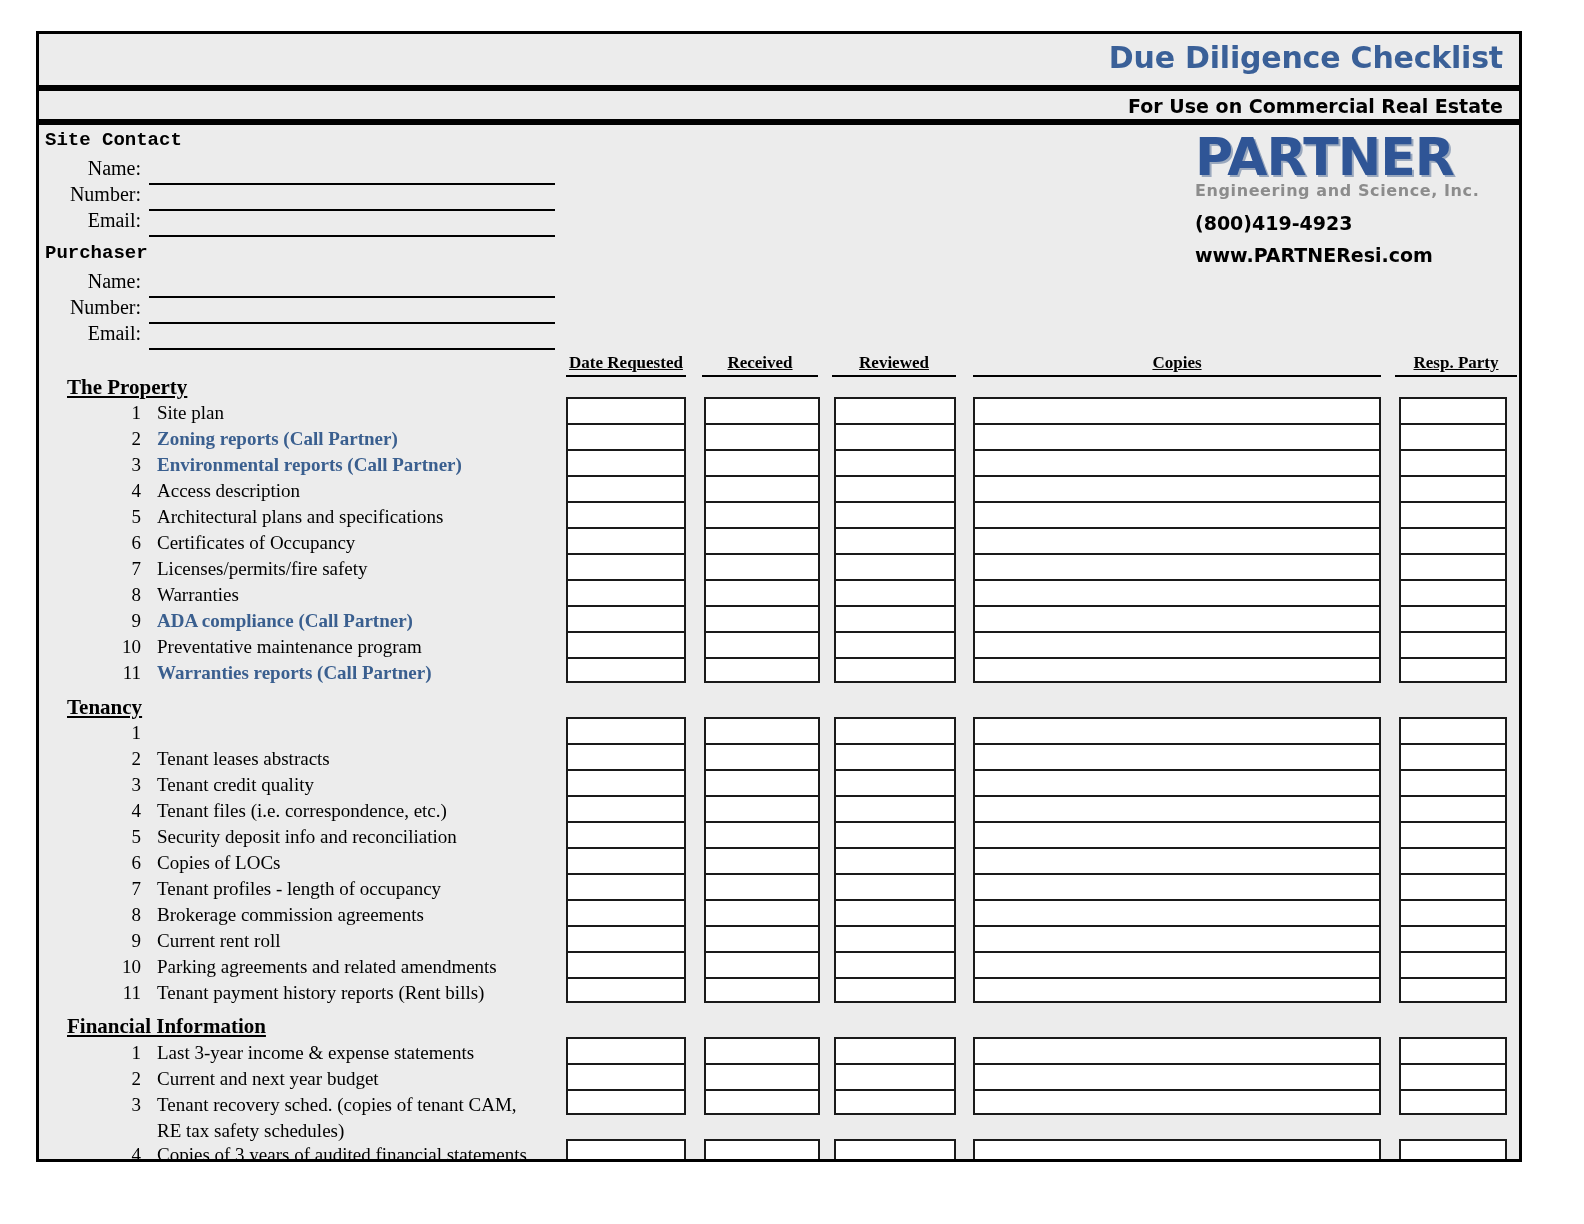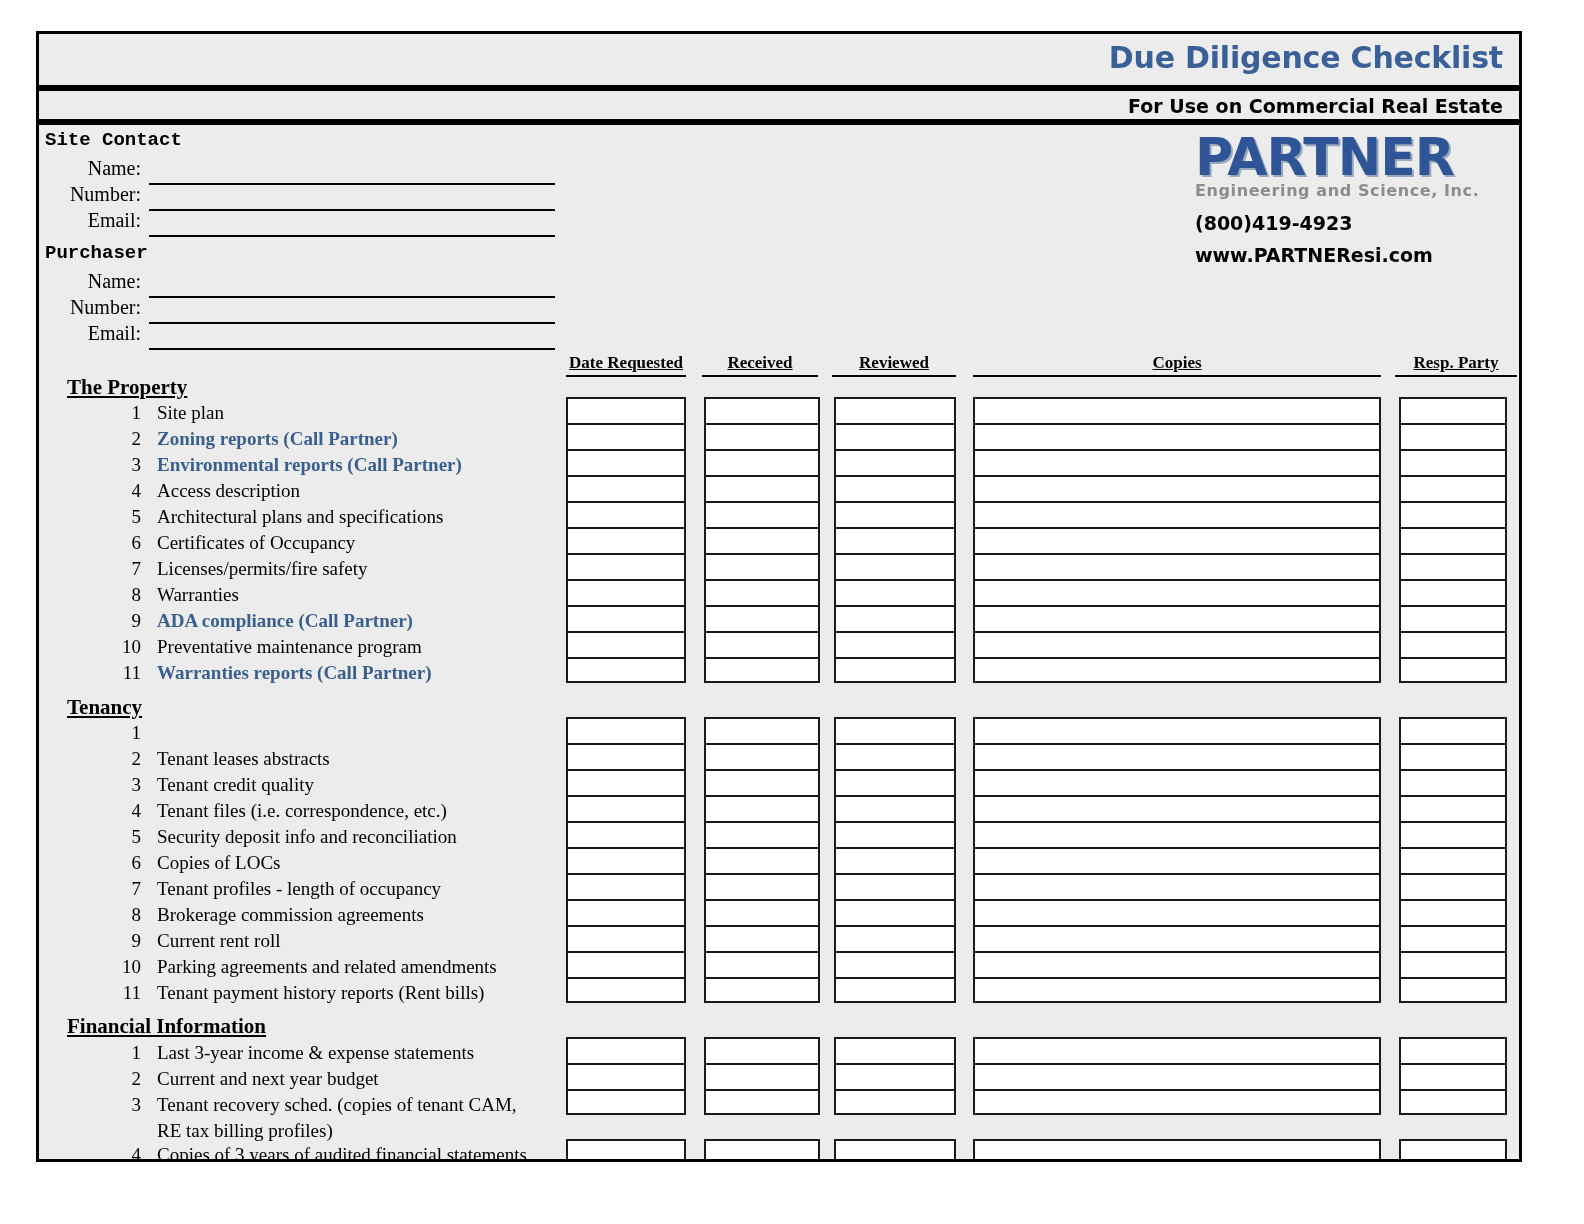--- a/index.html
+++ b/index.html
@@ -536,21 +536,21 @@
       <span class="item-txt">Last 3-year income &amp; expense statements</span>
     </div>
     <div class="item-row" style="top:943px;">
       <span class="item-num">2</span>
       <span class="item-txt">Current and next year budget</span>
     </div>
     <div class="item-row" style="top:969px;">
       <span class="item-num">3</span>
       <span class="item-txt">Tenant recovery sched. (copies of tenant CAM,</span>
     </div>
-    <div class="item-cont" style="top:995px;">RE tax billing profiles)</div>
+    <div class="item-cont" style="top:995px;">RE tax safety schedules)</div>
     <div class="item-row" style="top:1019px;">
       <span class="item-num">4</span>
       <span class="item-txt">Copies of 3 years of audited financial statements</span>
     </div>
 
     <div class="grid-block" style="left:527px; top:912px; width:120px; height:78px;">
       <div class="grid-cell" style="height:26px;"></div>
       <div class="grid-cell" style="height:26px;"></div>
       <div class="grid-cell" style="height:22px;"></div>
     </div>

